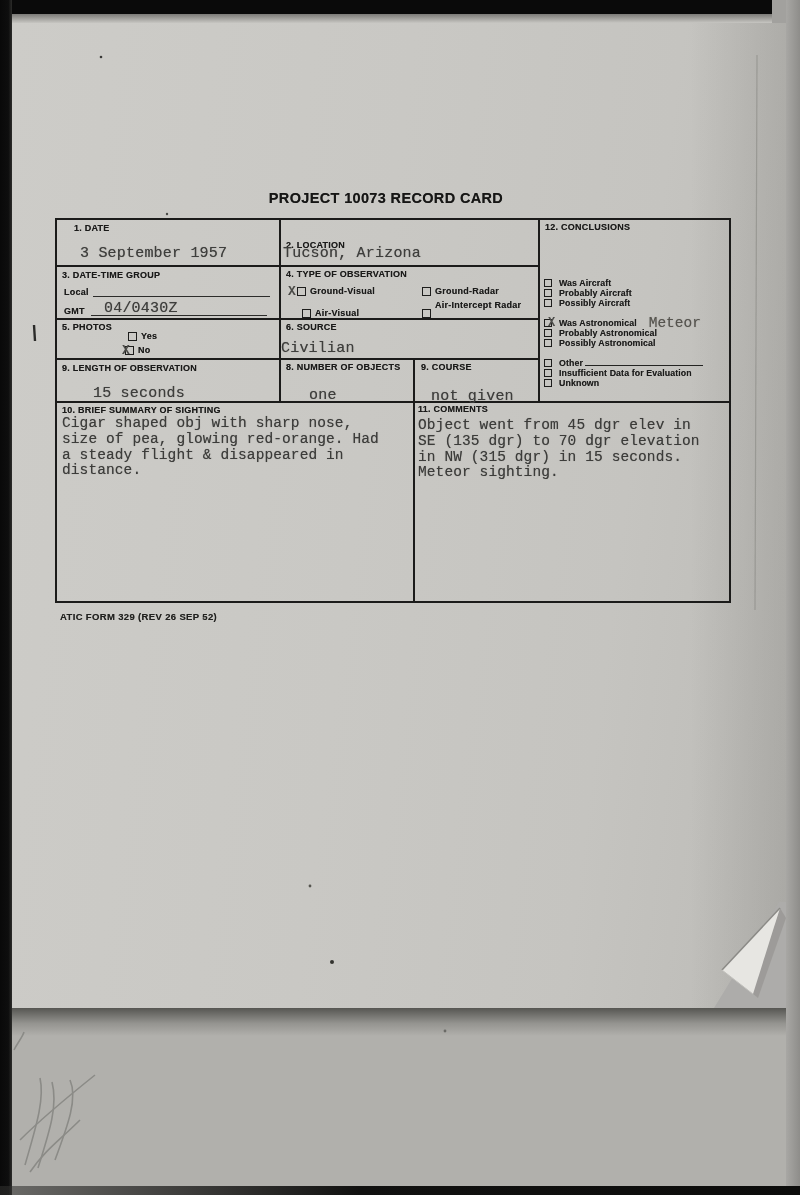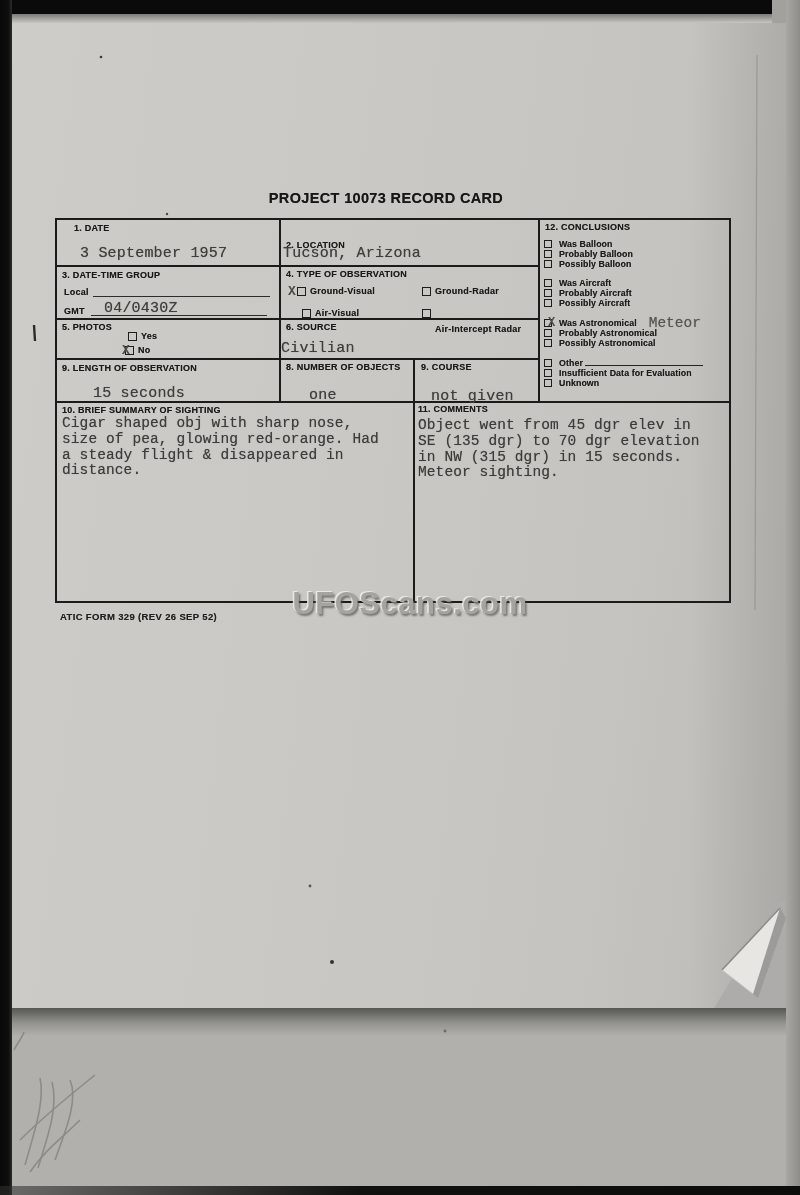--- a/index.html
+++ b/index.html
@@ -97,21 +97,21 @@
 
   <div class="abs flabel" style="left:286px;top:269px;">4. TYPE OF OBSERVATION</div>
   <div class="abs mark" style="left:288px;top:284px;">X</div>
   <div class="abs cbx" style="left:297px;top:287px;"></div>
   <div class="abs flabel" style="left:310px;top:286px;">Ground-Visual</div>
   <div class="abs cbx" style="left:422px;top:287px;"></div>
   <div class="abs flabel" style="left:435px;top:286px;">Ground-Radar</div>
   <div class="abs cbx" style="left:302px;top:309px;"></div>
   <div class="abs flabel" style="left:315px;top:308px;">Air-Visual</div>
   <div class="abs cbx" style="left:422px;top:309px;"></div>
-  <div class="abs flabel" style="left:435px;top:324px;">Air-Intercept Radar</div>
+  <div class="abs flabel" style="left:435px;top:300px;">Air-Intercept Radar</div>
 
   <div class="abs flabel" style="left:62px;top:322px;">5. PHOTOS</div>
   <div class="abs cbx" style="left:128px;top:332px;"></div>
   <div class="abs flabel" style="left:141px;top:331px;">Yes</div>
   <div class="abs cbx" style="left:125px;top:346px;"></div>
   <div class="abs mark" style="left:122px;top:343px;">X</div>
   <div class="abs flabel" style="left:138px;top:345px;">No</div>
 
   <div class="abs flabel" style="left:286px;top:322px;">6. SOURCE</div>
   <div class="abs tw" style="left:281px;top:340px;">Civilian</div>
@@ -134,40 +134,20 @@
   <div class="abs flabel" style="left:418px;top:404px;">11. COMMENTS</div>
   <div class="abs" style="left:418px;top:418px;">
     <div class="twsm">Object went from 45 dgr elev in</div>
     <div class="twsm">SE (135 dgr) to 70 dgr elevation</div>
     <div class="twsm">in NW (315 dgr) in 15 seconds.</div>
     <div class="twsm">Meteor sighting.</div>
   </div>
 
   <div class="abs flabel" style="left:545px;top:222px;">12. CONCLUSIONS</div>
 
-  <div class="abs cgroup" style="top:239px;">
-    <div class="c-item">
-      <span class="cbi">
-          <span class="cmark"></span>
-        </span>
-      <span class="clabel">Was Balloon</span>
-    </div>
-    <div class="c-item">
-      <span class="cbi">
-          <span class="cmark"></span>
-        </span>
-      <span class="clabel">Probably Balloon</span>
-    </div>
-    <div class="c-item">
-      <span class="cbi">
-          <span class="cmark"></span>
-        </span>
-      <span class="clabel">Possibly Balloon</span>
-    </div>
-  </div>
 
   <div class="abs cgroup" style="top:278px;">
     <div class="c-item">
       <span class="cbi">
           <span class="cmark"></span>
         </span>
       <span class="clabel">Was Aircraft</span>
     </div>
     <div class="c-item">
       <span class="cbi">
@@ -247,15 +227,14 @@
     <g stroke="#858581" stroke-width="1.6" fill="none" opacity="0.85">
       <path d="M25,1165 C35,1130 45,1100 40,1078"></path>
       <path d="M38,1168 C50,1130 58,1105 52,1082"></path>
       <path d="M55,1160 C68,1125 78,1098 70,1080"></path>
       <path d="M20,1140 C40,1120 70,1095 95,1075"></path>
       <path d="M30,1172 C45,1150 60,1140 80,1120"></path>
       <path d="M14,1050 C18,1042 22,1038 24,1032"></path>
     </g>
   </svg>
 
-  <div class="abs watermark" style="left:250px;top:586px;width:320px;">UFOScans.com</div>
 
 </div>
 
 </body></html>

